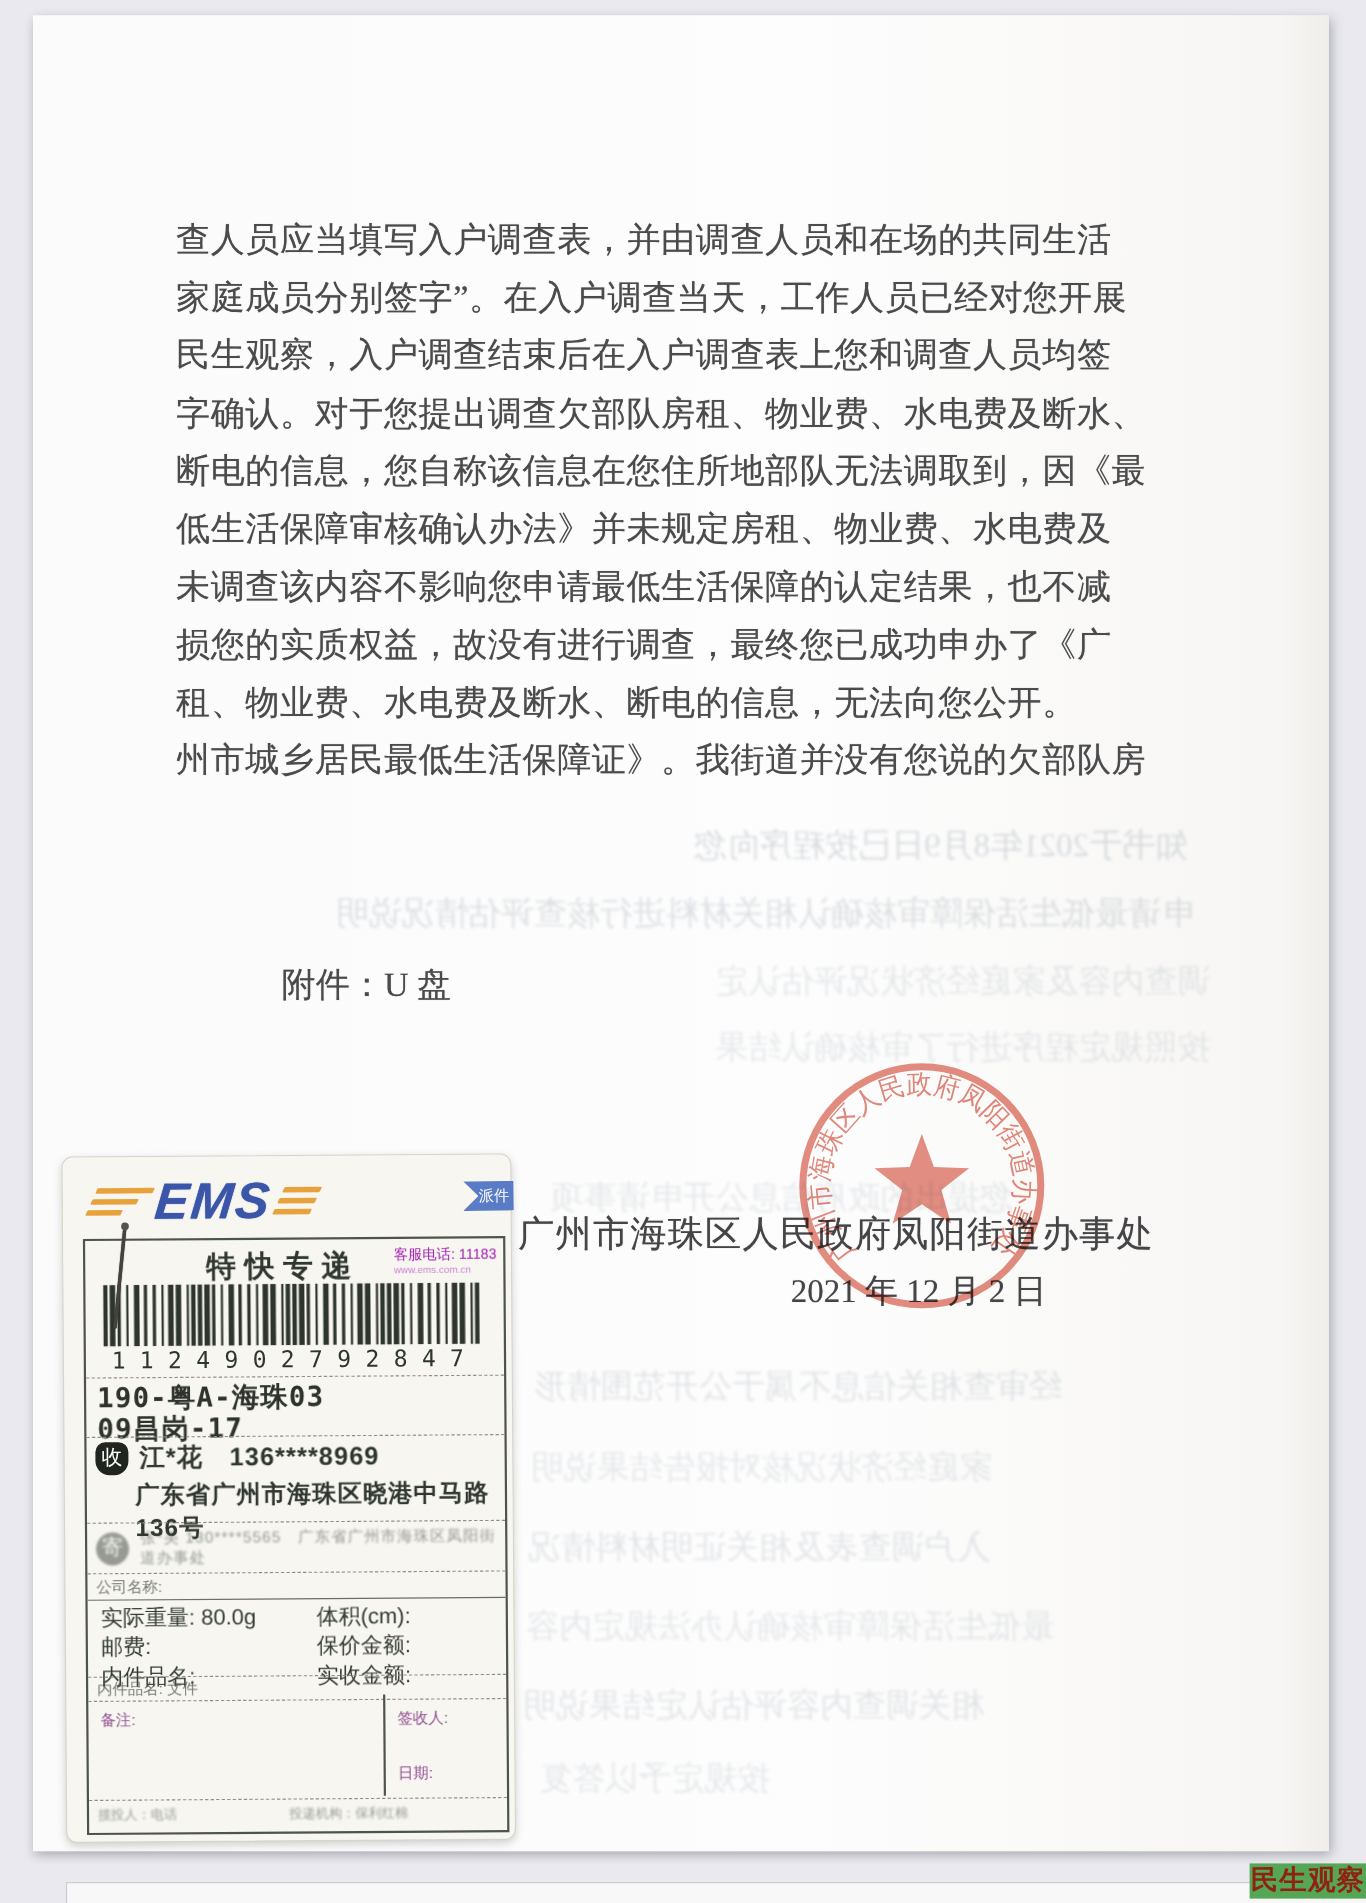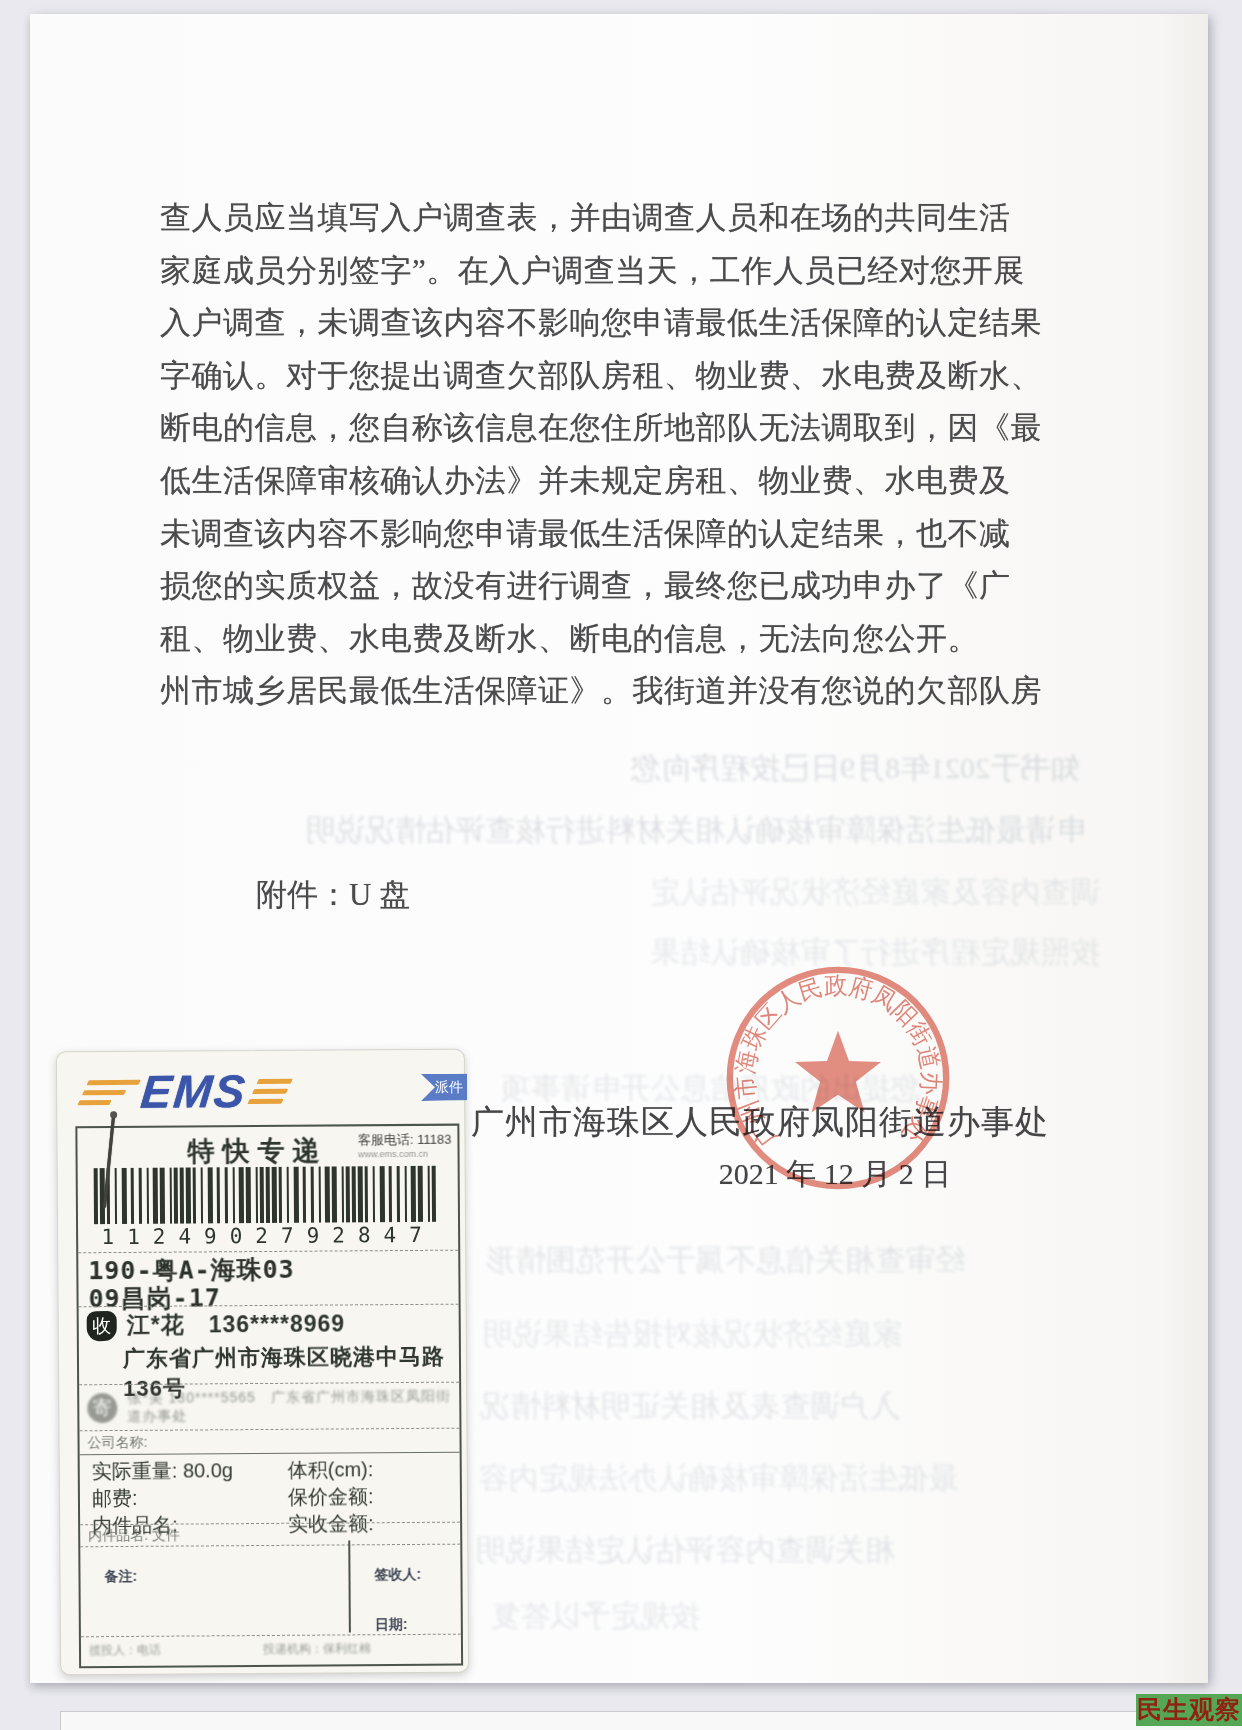--- a/index.html
+++ b/index.html
@@ -47,21 +47,21 @@
   .stripes.r i:nth-child(1){width:34px}.stripes.r i:nth-child(2){width:34px}.stripes.r i:nth-child(3){width:34px}
   .ems-word{font-style:italic;font-weight:900;font-size:46px;color:#3b56a8;letter-spacing:2px;
             transform:skewX(-6deg);text-shadow:0 0 1px #3b56a8;}
   .flag{position:absolute;left:364px;top:24px;width:46px;height:27px;background:#5a7cc6;color:#fff;
         font-size:14px;line-height:27px;text-align:right;padding-right:4px;box-sizing:border-box;
         clip-path:polygon(0 0,100% 0,100% 100%,0 100%,30% 50%);}
   .form{position:absolute;left:18px;top:74px;width:380px;height:538px;border:2px solid #4d544a;
         color:#3a4038;}
   .f-title{position:absolute;left:70px;top:6px;width:220px;margin:0;text-align:center;font-size:27px;
            font-weight:bold;letter-spacing:8px;color:#2f362f;filter:blur(.3px);}
-  .f-phone{position:absolute;right:6px;top:6px;margin:0;font-size:13px;line-height:15px;color:#404040;
+  .f-phone{position:absolute;right:6px;top:6px;margin:0;font-size:13px;line-height:15px;color:#a21caf;
            filter:blur(.4px);}
   .f-phone small{display:block;font-size:9px;opacity:.55;filter:blur(.6px);}
   .barcode{position:absolute;left:16px;top:40px;width:348px;height:56px;overflow:hidden;filter:blur(.3px);}
   .barcode i{display:inline-block;height:100%;background:#2e352d;vertical-align:top;}
   .bc-num{position:absolute;left:0;top:97px;width:100%;margin:0;text-align:center;font-size:21px;
           font-family:"DejaVu Sans Mono","Liberation Mono",monospace;letter-spacing:13px;color:#2f362f;}
   .hr{position:absolute;left:0;width:100%;border-top:1.5px dashed #8f8f85;}
   .hr.solid{border-top:1.5px solid #6a6f66;}
   .route{position:absolute;left:10px;margin:0;font-size:25px;font-weight:bold;color:#2d332c;
          font-family:"DejaVu Sans Mono","Liberation Mono",monospace;filter:blur(.3px);letter-spacing:1px;}
@@ -74,21 +74,21 @@
   .sender{opacity:.5;filter:blur(1px);}
   .sender .badge{background:#3a4038;border-radius:50%;}
   .sender .txt{font-size:14px;font-weight:normal;}
   .faintrow{position:absolute;left:8px;margin:0;font-size:14px;color:#4a5048;opacity:.75;filter:blur(.5px);}
   .fees{position:absolute;left:12px;top:330px;width:360px;font-size:20px;line-height:27px;
         color:#333a31;filter:blur(.3px);}
   .fees .row{display:flex;}
   .fees .c1{width:196px;}
   .fees b{font-weight:normal;}
   .remark-v{position:absolute;left:268px;top:414px;width:0;height:92px;border-left:2px solid #4d544a;}
-  .lbl-s{position:absolute;margin:16px;font-size:14px;color:#0f172a;opacity:.8;filter:blur(.4px);font-weight:bold;}
+  .lbl-s{position:absolute;margin:3px;font-size:14px;color:#701a75;opacity:.8;filter:blur(.4px);}
   .fineprint{position:absolute;margin:0;font-size:12px;color:#4a5048;opacity:.55;filter:blur(.8px);}
   .pin{position:absolute;left:50px;top:62px;width:3px;height:94px;background:#43433b;border-radius:2px;
        transform:rotate(6deg);box-shadow:0 0 1px #333;}
   .pin::before{content:"";position:absolute;left:-2px;top:-3px;width:7px;height:7px;border-radius:50%;
        background:#55554b;}
   
   .page2{position:absolute;left:60px;top:1711px;width:1182px;height:19px;background:#f8f8f9;
          border-top:1px solid #c9c9cf;border-left:1px solid #c9c9cf;}
   .wm{position:absolute;left:1136px;top:1694px;width:106px;height:32px;background:#55a755;
       text-align:center;}
@@ -110,21 +110,21 @@
     <p class="ghost gF">经审查相关信息不属于公开范围情形</p>
     <p class="ghost gG">家庭经济状况核对报告结果说明</p>
     <p class="ghost gH">入户调查表及相关证明材料情况</p>
     <p class="ghost gI">最低生活保障审核确认办法规定内容</p>
     <p class="ghost gJ">相关调查内容评估认定结果说明</p>
     <p class="ghost gK">按规定予以答复</p>
 
     <div class="body-text">
       <p>查人员应当填写入户调查表，并由调查人员和在场的共同生活</p>
       <p>家庭成员分别签字”。在入户调查当天，工作人员已经对您开展</p>
-      <p>入户调查，未调查该内容不影响您申请最低生活保障的认定结果</p>
+      <p>民生观察，入户调查结束后在入户调查表上您和调查人员均签</p>
       <p>字确认。对于您提出调查欠部队房租、物业费、水电费及断水、</p>
       <p>断电的信息，您自称该信息在您住所地部队无法调取到，因《最</p>
       <p>低生活保障审核确认办法》并未规定房租、物业费、水电费及</p>
       <p>未调查该内容不影响您申请最低生活保障的认定结果，也不减</p>
       <p>损您的实质权益，故没有进行调查，最终您已成功申办了《广</p>
       <p>租、物业费、水电费及断水、断电的信息，无法向您公开。</p>
       <p>州市城乡居民最低生活保障证》。我街道并没有您说的欠部队房</p>
     </div>
 
     <p class="attach">附件：U 盘</p>

